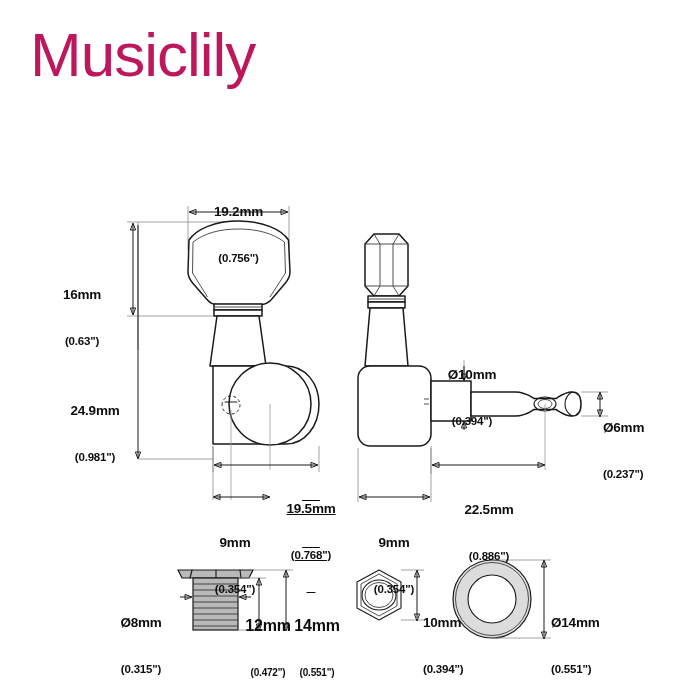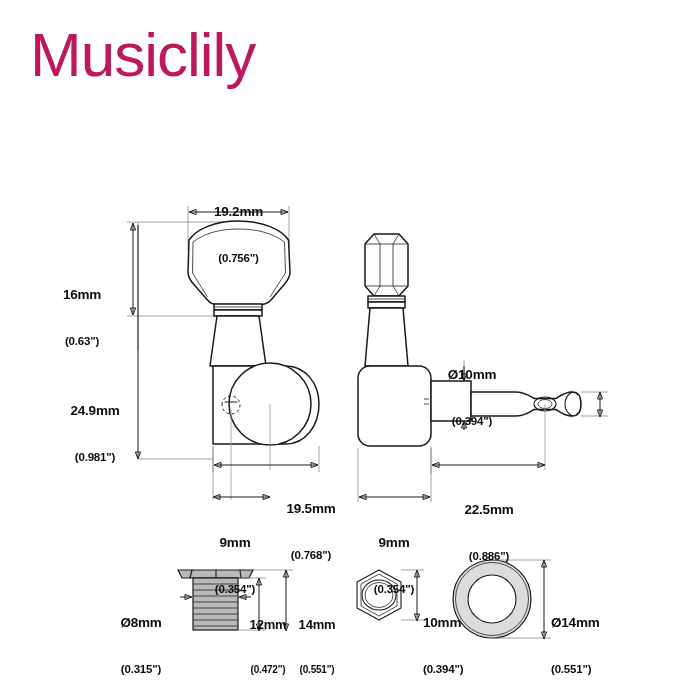--- a/index.html
+++ b/index.html
@@ -38,21 +38,21 @@
     font-size: 13.5px;
     font-weight: bold;
     letter-spacing: -0.2px;
   }
   .dim .inch {
     display: block;
     font-size: 11.5px;
     font-weight: bold;
     letter-spacing: -0.2px;
   }
-  .dim.small .mm { font-size: 13px; }
+  .dim.small .mm { font-size: 16px; }
   .dim.small .inch { font-size: 10px; }
   svg.draw {
     position: absolute;
     left: 0;
     top: 0;
     width: 700px;
     height: 700px;
     pointer-events: none;
   }
   .ol-thin { fill: none; stroke: #1a1a1a; stroke-width: 1.1; stroke-linejoin: round; stroke-linecap: round; }
@@ -280,35 +280,39 @@
   <div class="dim" style="left:48px; top:255px; width:68px;">
     <span class="mm">16mm</span>
     <span class="inch">(0.63")</span>
   </div>
 
   <div class="dim" style="left:55px; top:371px; width:80px;">
     <span class="mm">24.9mm</span>
     <span class="inch">(0.981")</span>
   </div>
 
-  <div class="dim" style="left:268px; top:469px; width:86px;">
+  <div class="dim" style="left:268px; top:469px; width:86px;text-decoration:underline;">
     <span class="mm">19.5mm</span>
     <span class="inch">(0.768")</span>
   </div>
 
   <div class="dim" style="left:199px; top:503px; width:72px;">
     <span class="mm">9mm</span>
     <span class="inch">(0.354")</span>
   </div>
 
   <div class="dim" style="left:427px; top:335px; width:90px;">
     <span class="mm">Ø10mm</span>
     <span class="inch">(0.394")</span>
   </div>
 
+  <div class="dim" style="left:603px; top:388px; width:84px; text-align:left;">
+    <span class="mm">Ø6mm</span>
+    <span class="inch">(0.237")</span>
+  </div>
 
   <div class="dim" style="left:446px; top:470px; width:86px;">
     <span class="mm">22.5mm</span>
     <span class="inch">(0.886")</span>
   </div>
 
   <div class="dim" style="left:358px; top:503px; width:72px;">
     <span class="mm">9mm</span>
     <span class="inch">(0.354")</span>
   </div>

